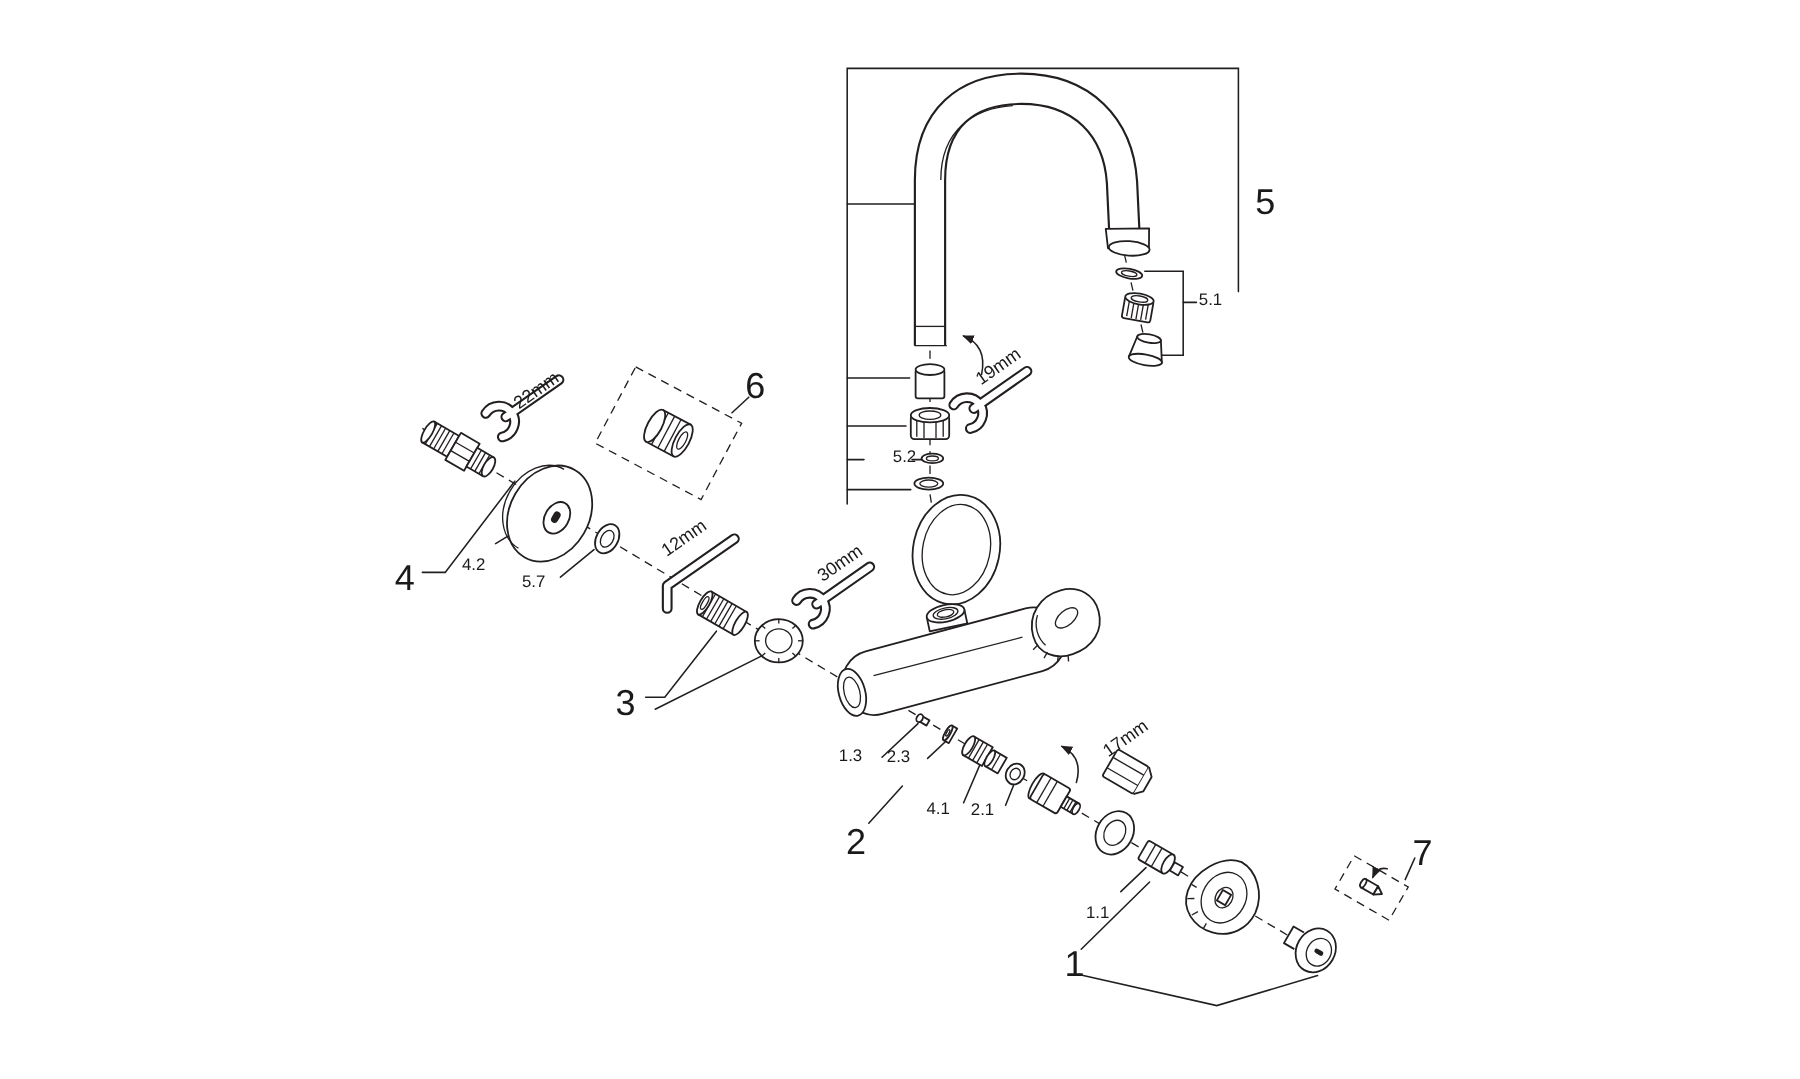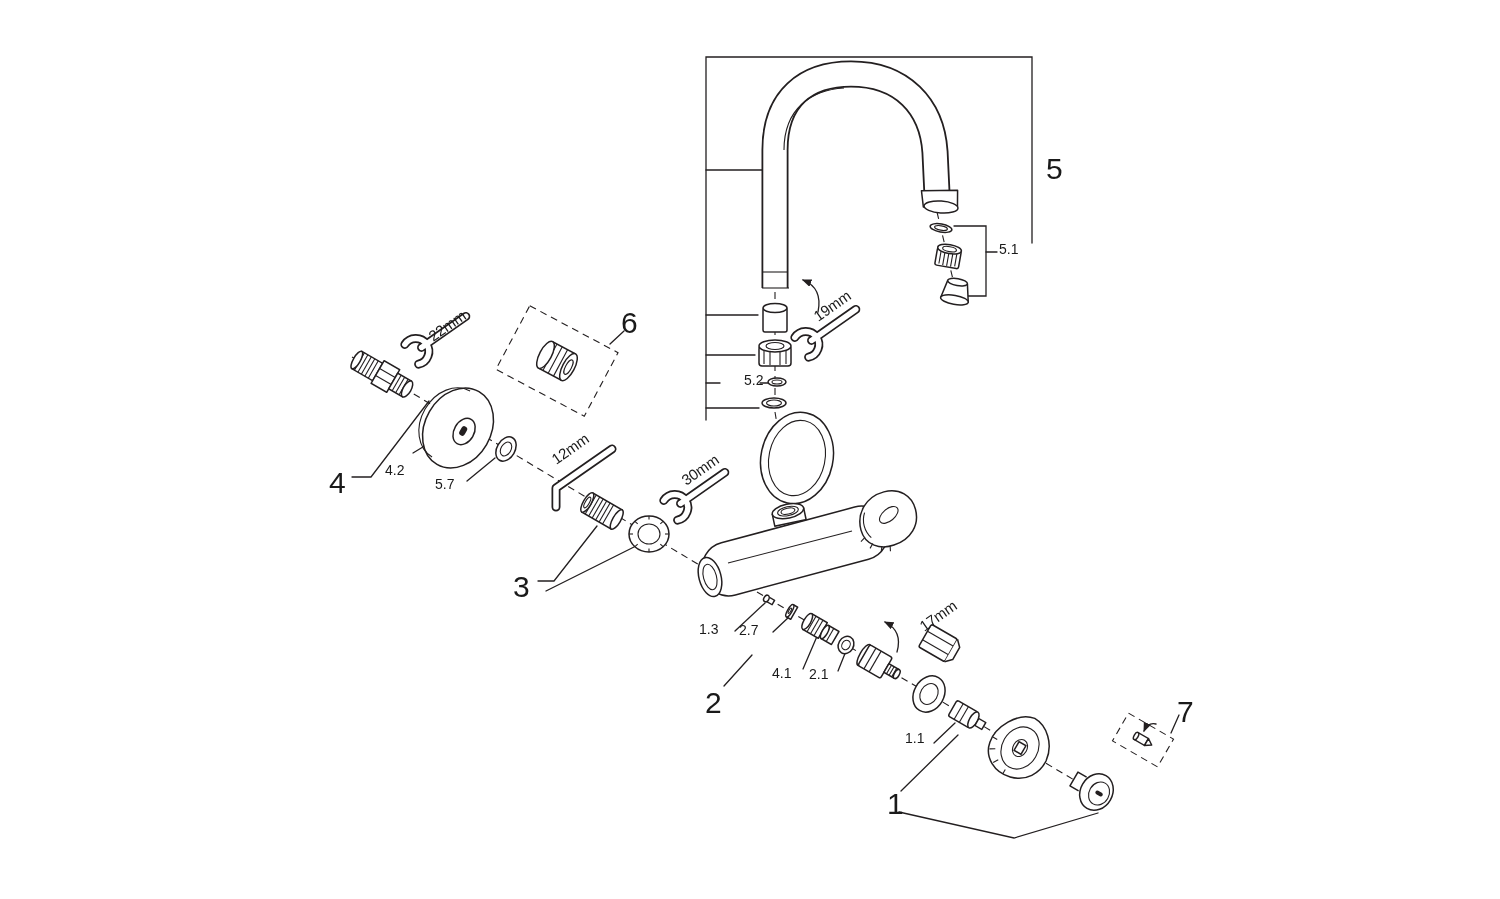--- a/index.html
+++ b/index.html
@@ -337,25 +337,25 @@
 <div class="lbl num-lg" style="left:1046px;top:154px">5</div>
 <div class="lbl num-sm" style="left:999px;top:242px">5.1</div>
 <div class="lbl num-sm" style="left:744px;top:373px">5.2</div>
 <div class="lbl num-lg" style="left:621px;top:308px">6</div>
 <div class="lbl num-lg" style="left:329px;top:468px">4</div>
 <div class="lbl num-sm" style="left:385px;top:463px">4.2</div>
 <div class="lbl num-sm" style="left:435px;top:477px">5.7</div>
 <div class="lbl num-lg" style="left:513px;top:572px">3</div>
 <div class="lbl num-lg" style="left:705px;top:688px">2</div>
 <div class="lbl num-sm" style="left:699px;top:622px">1.3</div>
-<div class="lbl num-sm" style="left:739px;top:623px">2.7</div>
+<div class="lbl num-sm" style="left:739px;top:623px">2.3</div>
 <div class="lbl num-sm" style="left:772px;top:666px">4.1</div>
 <div class="lbl num-sm" style="left:809px;top:667px">2.1</div>
 <div class="lbl num-lg" style="left:887px;top:789px">1</div>
-<div class="lbl num-sm" style="left:905px;top:731px">1.1</div>
+<div class="lbl num-sm" style="left:905px;top:753px">1.1</div>
 <div class="lbl num-lg" style="left:1177px;top:697px">7</div>
 
 <div class="lbl mm" style="left:430px;top:330px">22mm</div>
 <div class="lbl mm" style="left:553px;top:453px">12mm</div>
 <div class="lbl mm" style="left:683px;top:474px">30mm</div>
 <div class="lbl mm" style="left:815px;top:310px">19mm</div>
 <div class="lbl mm" style="left:921px;top:620px">17mm</div>
 
 </div>
 

